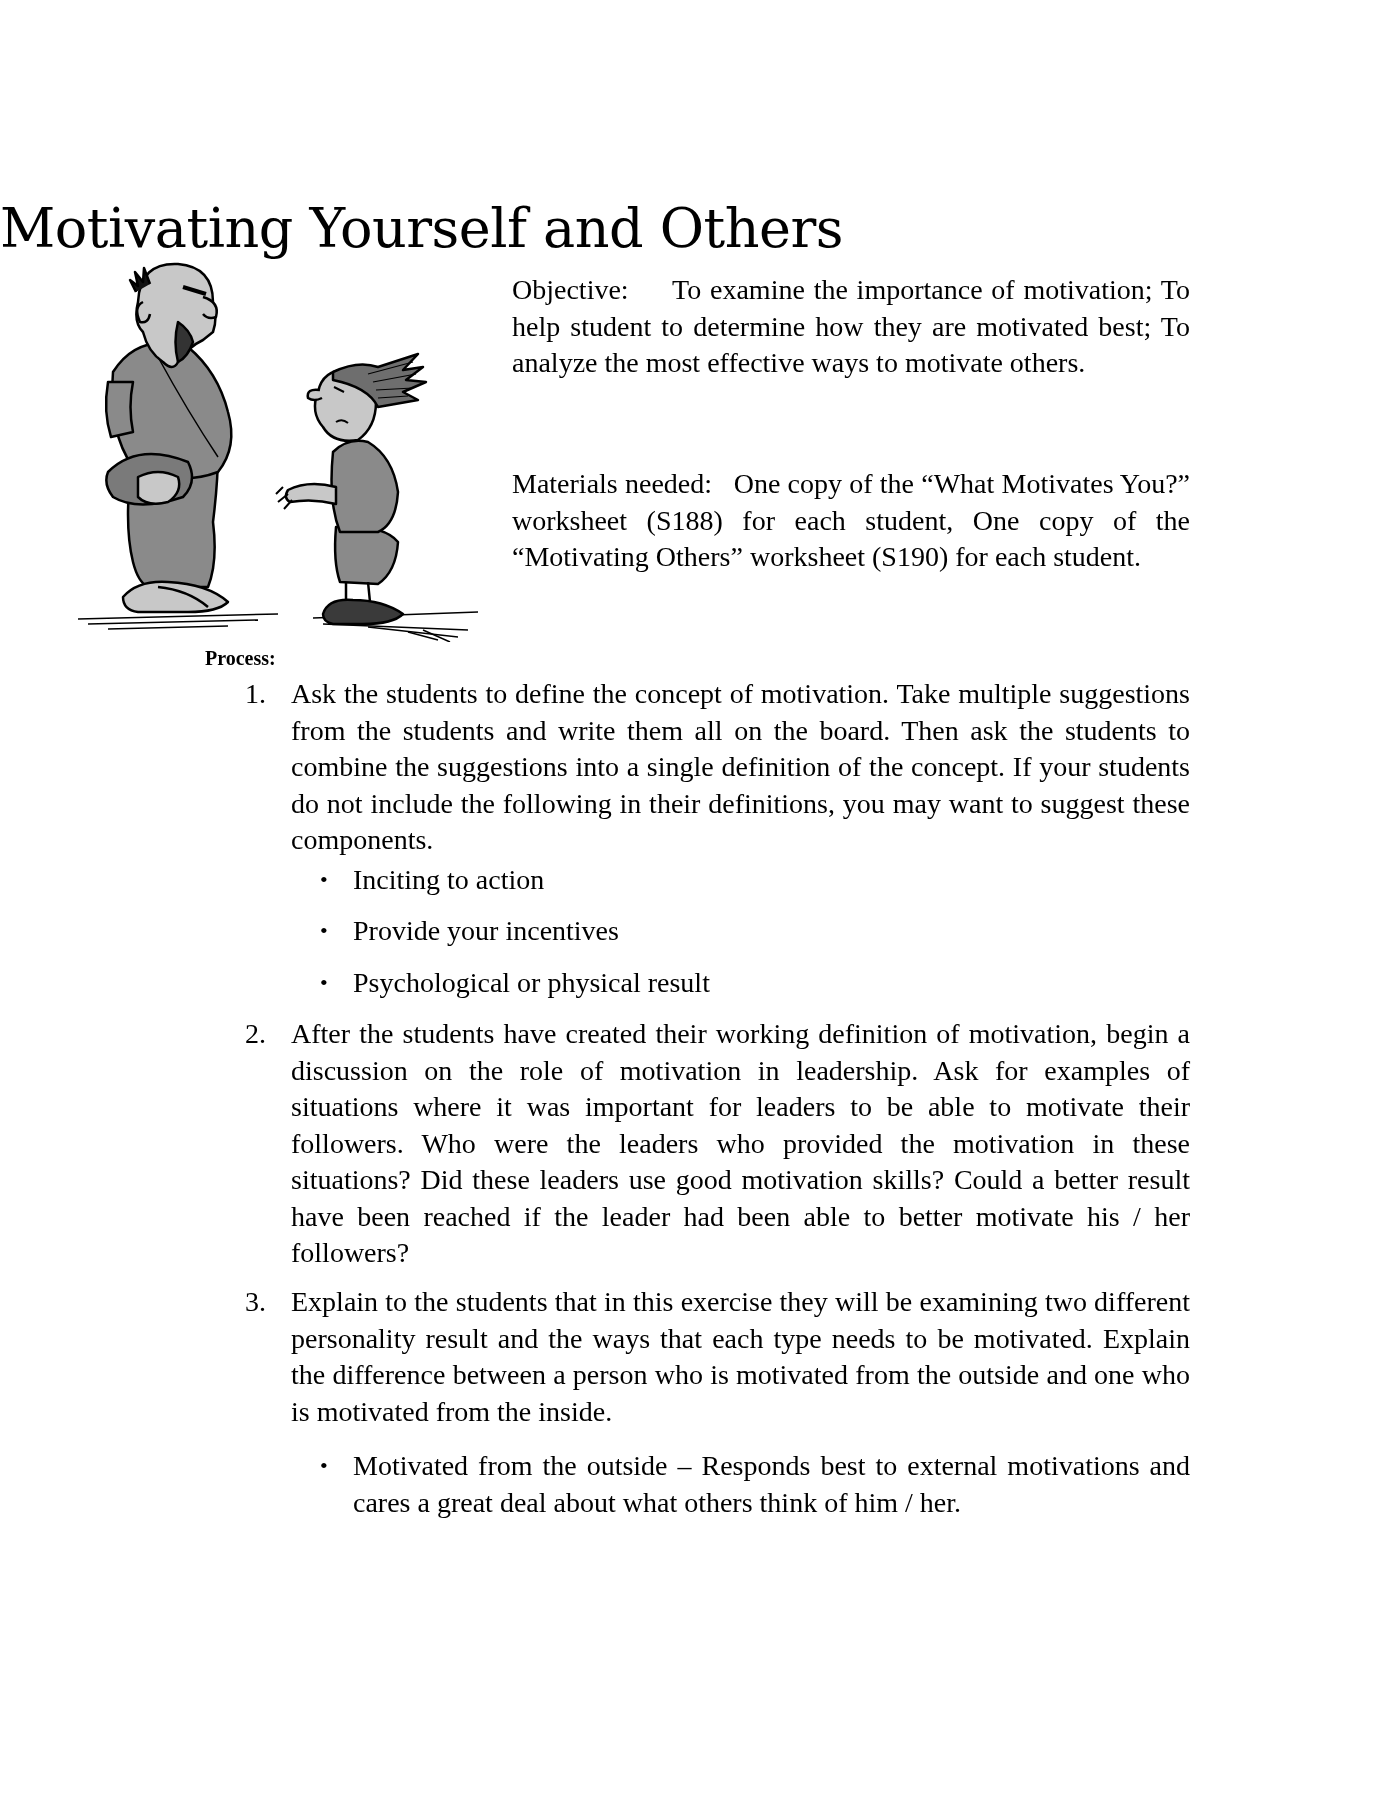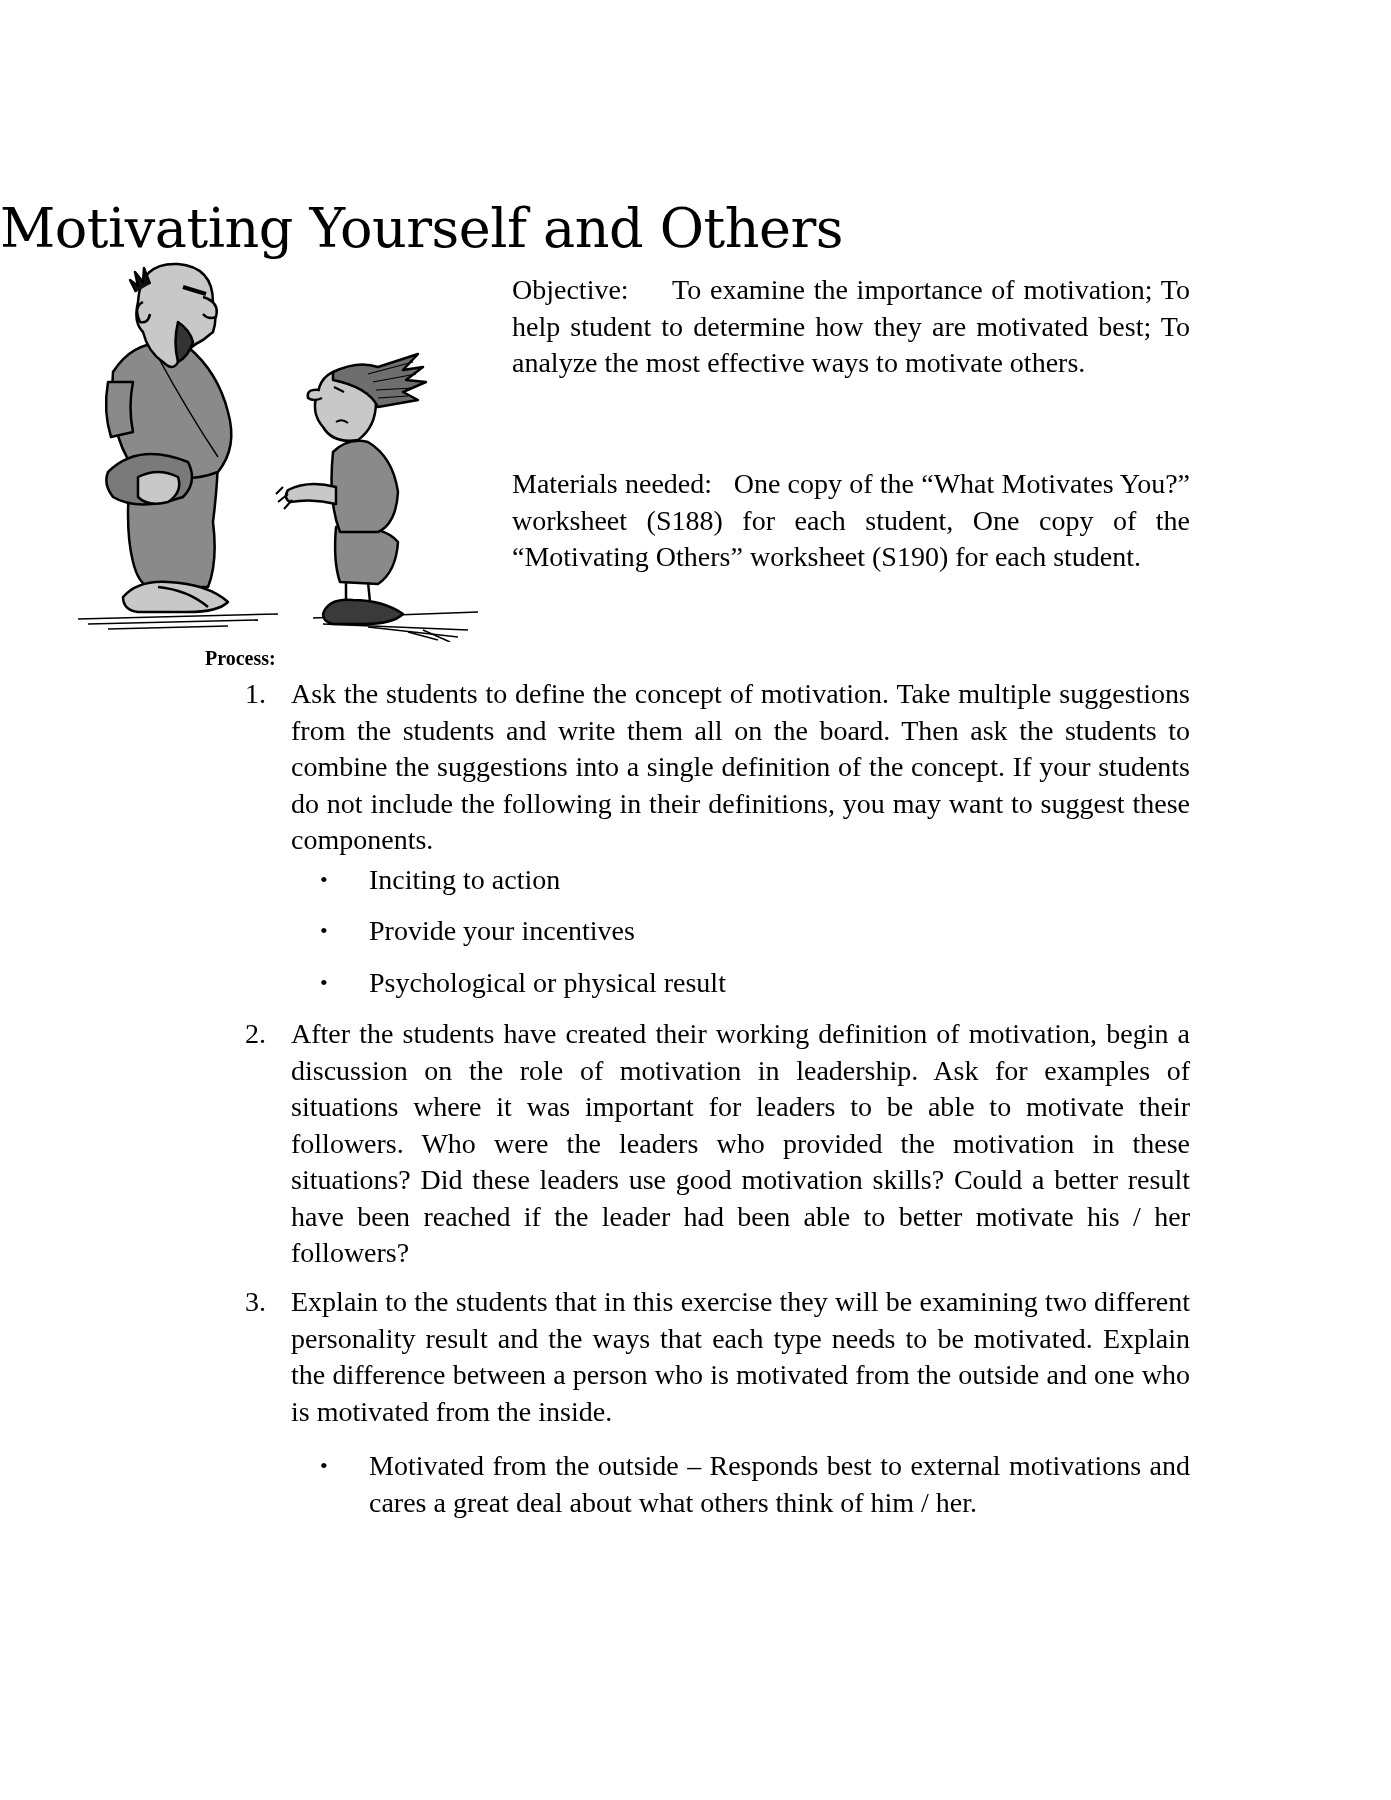--- a/index.html
+++ b/index.html
@@ -13,21 +13,21 @@
     .para { position: absolute; font-size: 28px; line-height: 36.5px; text-align: justify; }
     .para b { font-weight: normal; }
     .objective { left: 512px; top: 272px; width: 678px; }
     .materials { left: 512px; top: 455px; width: 678px; margin-top: 11px; }
     .process-label { position: absolute; left: 205px; top: 640px; font-size: 20px; font-weight: bold; line-height: 36px; }
     .item { position: absolute; left: 245px; width: 945px; font-size: 28px; line-height: 36.5px; }
     .item .num { position: absolute; left: 0; top: 0; width: 40px; }
     .item .body { margin-left: 46px; text-align: justify; text-align-last: left; }
     .bullet { position: absolute; left: 320px; width: 870px; font-size: 28px; line-height: 36.5px; }
     .bullet .dot { position: absolute; left: 0; top: 0; width: 30px; font-size: 22px; }
-    .bullet .btext { margin-left: 49px; text-align: justify; text-align-last: left; }
+    .bullet .btext { margin-left: 33px; text-align: justify; text-align-last: left; }
   </style>
 </head>
 <body>
 
 <div class="page">
 
   <h1 class="title">Motivating Yourself and Others</h1>
 
   <div class="illustration">
     <svg width="420" height="380" viewBox="0 0 420 380" xmlns="http://www.w3.org/2000/svg">

